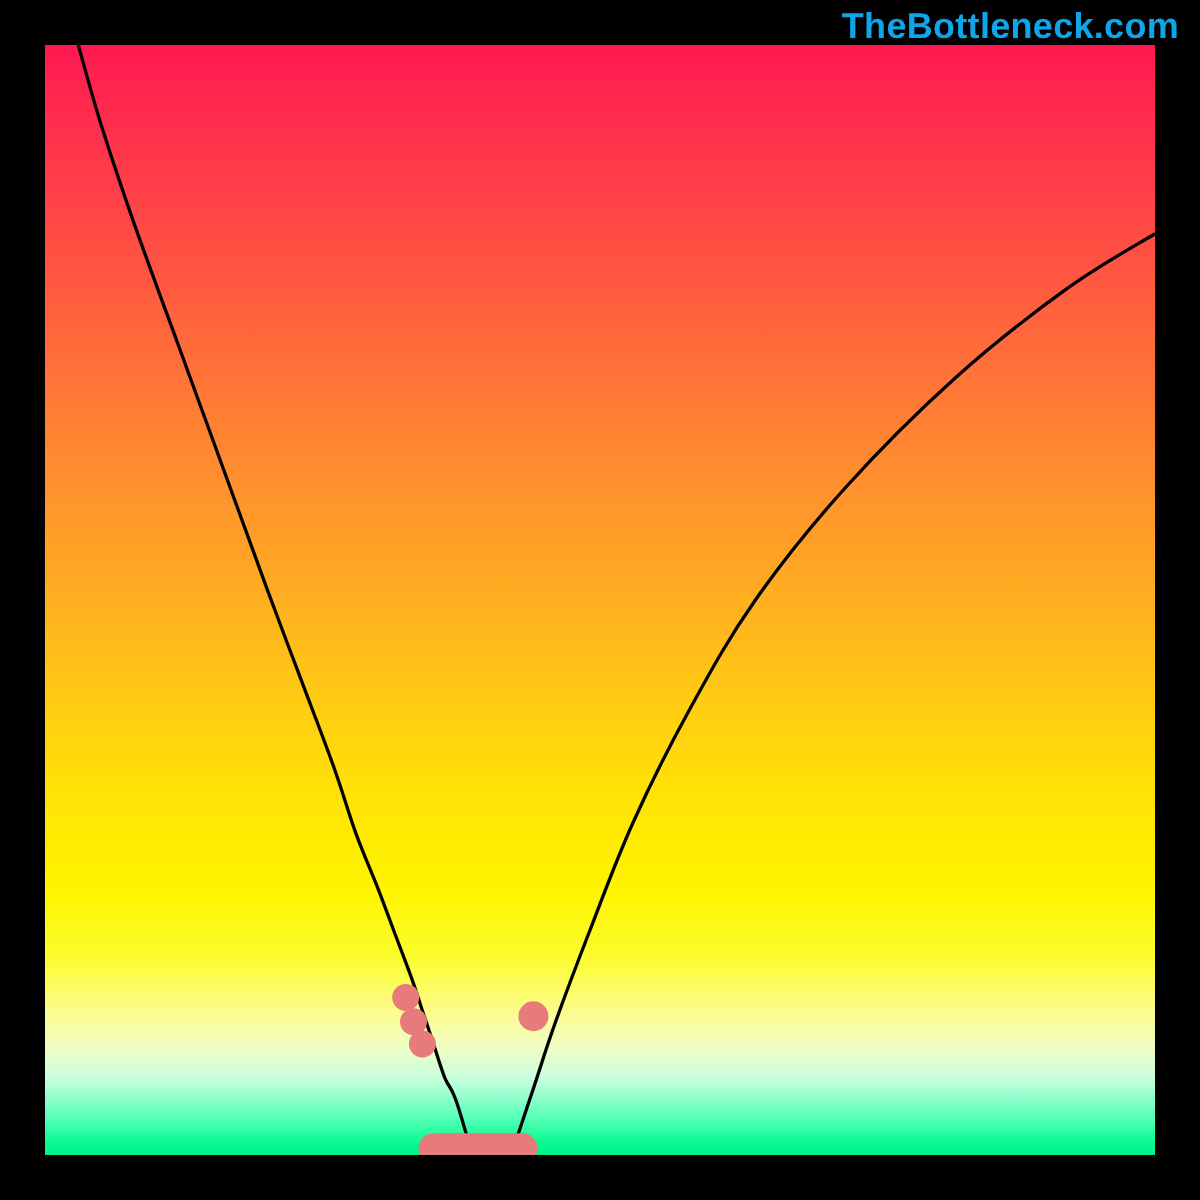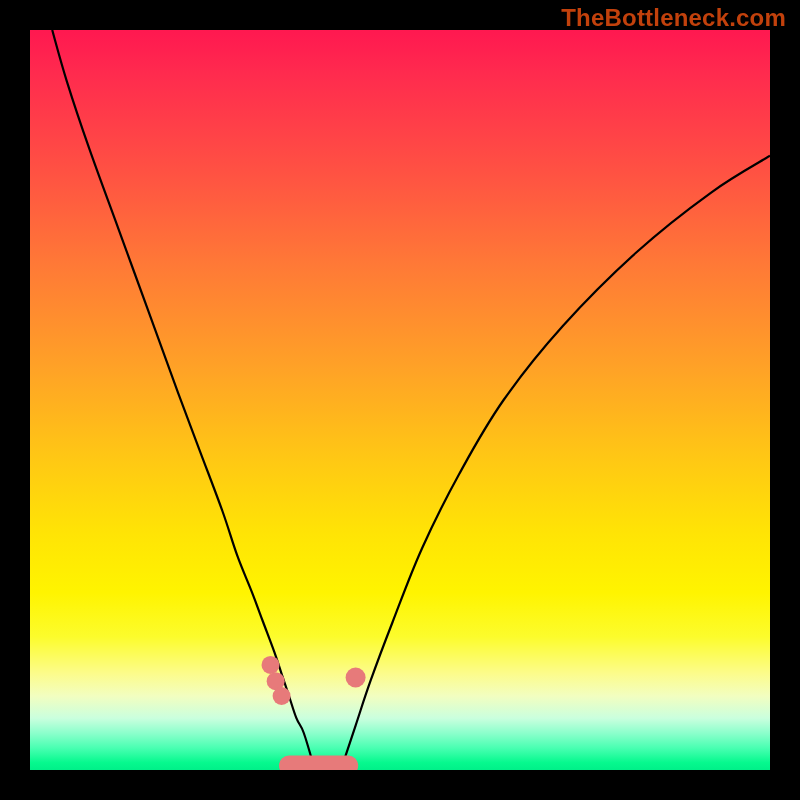--- a/index.html
+++ b/index.html
@@ -14,21 +14,21 @@
   .frame {
     position: relative;
     width: 800px;
     height: 800px;
     background: #000;
   }
   .watermark {
     position: absolute;
     top: 4px;
     right: 14px;
-    color: #c2410c;
+    color: #0ea5e9;
     font-size: 24px;
     font-weight: 600;
     letter-spacing: 0.2px;
     z-index: 30;
   }
   .plot-area {
     position: absolute;
     left: 30px;
     top: 30px;
     width: 740px;

